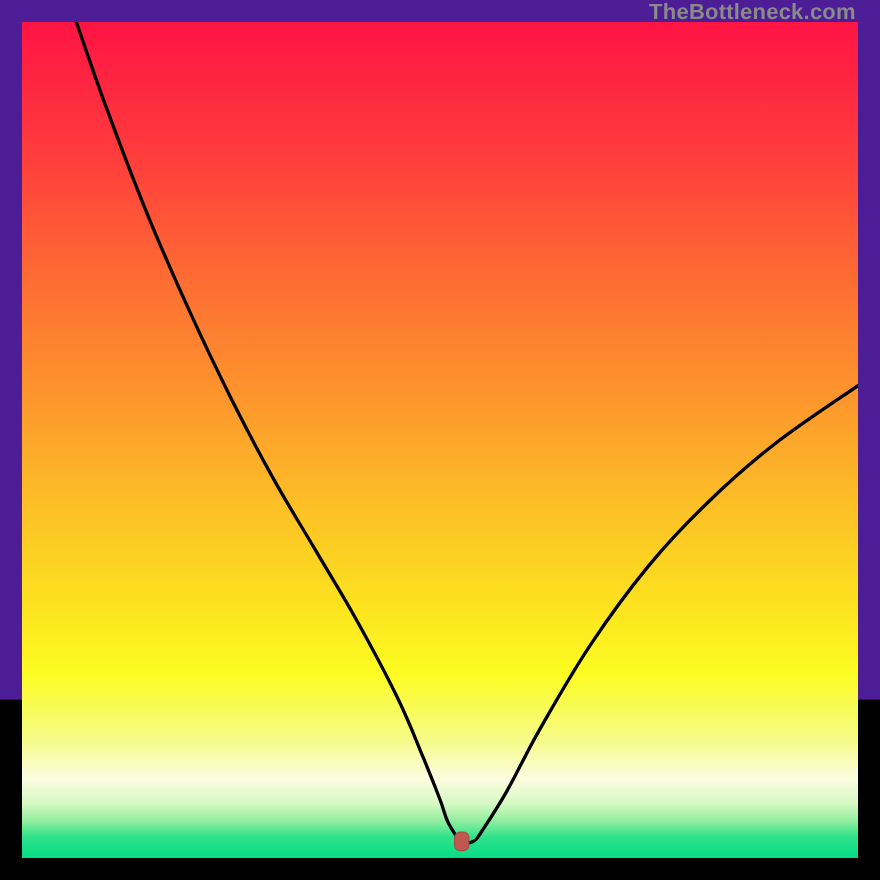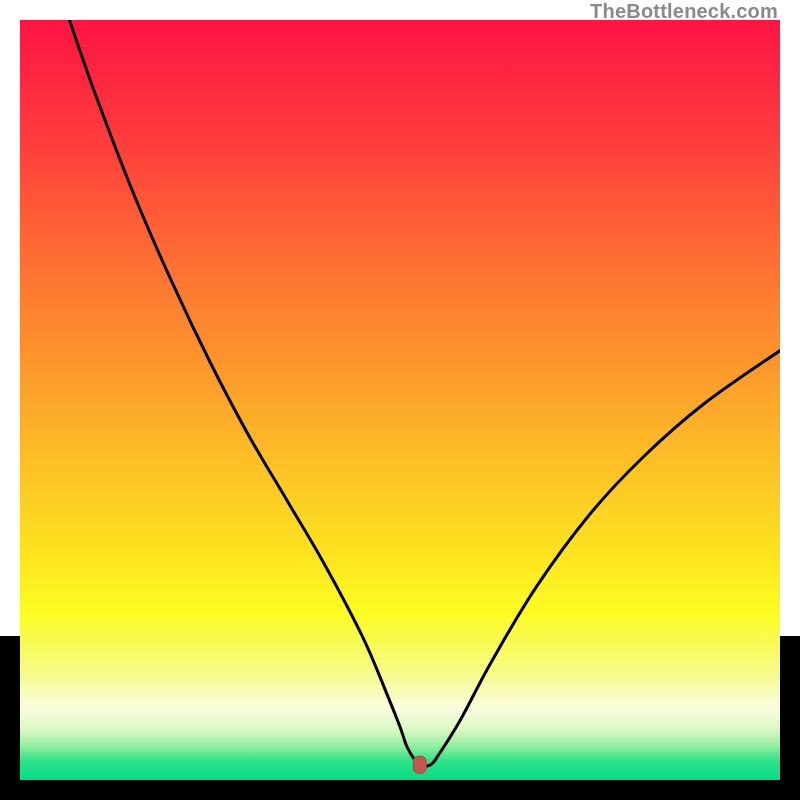--- a/index.html
+++ b/index.html
@@ -9,21 +9,21 @@
     height: 800px;
     background: #000;
     overflow: hidden;
   }
   .frame {
     position: absolute;
     left: 0;
     top: 0;
     width: 800px;
     height: 636px;
-    background: #ffffff;
+    background: #4c1d95;
   }
   .plot {
     position: absolute;
     left: 20px;
     top: 20px;
     width: 760px;
     height: 760px;
   }
   .watermark {
     position: absolute;

